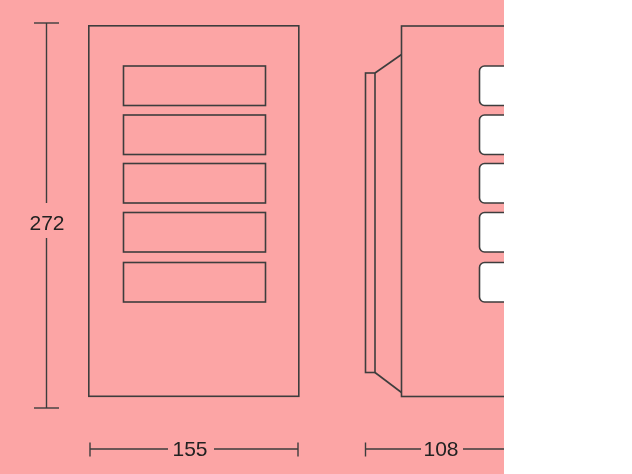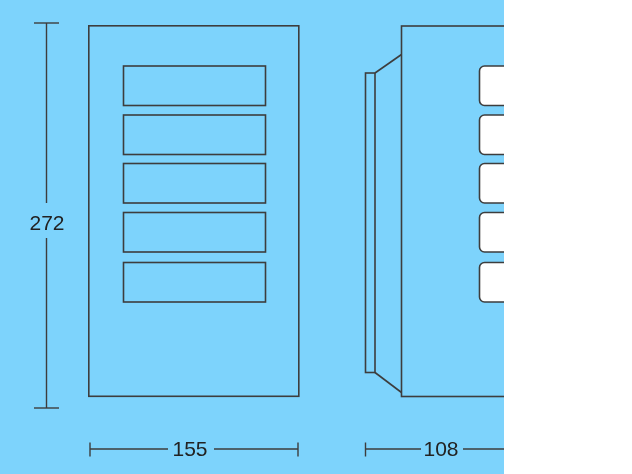--- a/index.html
+++ b/index.html
@@ -4,21 +4,21 @@
 <style>
   html, body {
     margin: 0;
     padding: 0;
     background: #ffffff;
   }
   .canvas {
     position: relative;
     width: 504px;
     height: 474px;
-    background: #7dd3fc;
+    background: #fca5a5;
     overflow: hidden;
   }
   svg { display: block; }
   .obj {
     fill: none;
     stroke: #3d3d3d;
     stroke-width: 1.6;
   }
   .obj-filled {
     fill: #ffffff;

